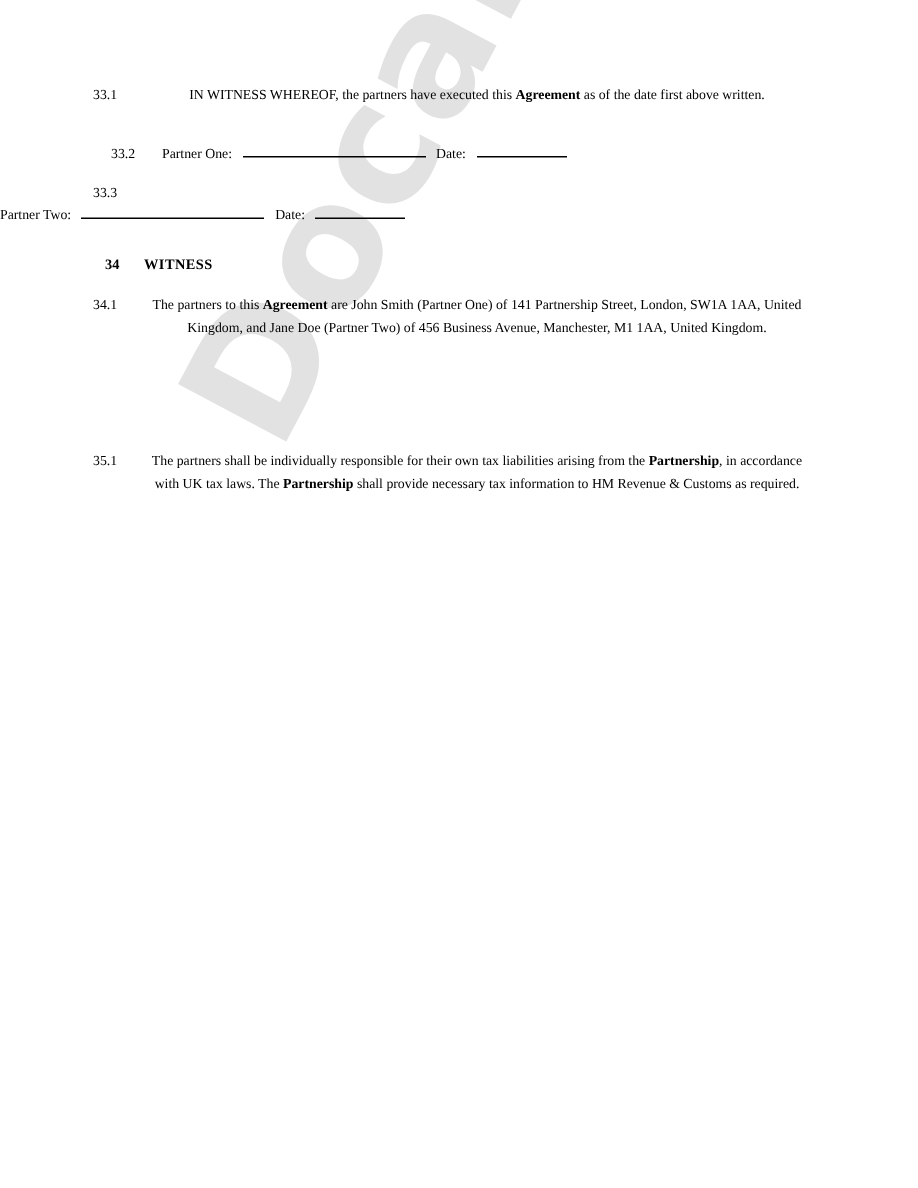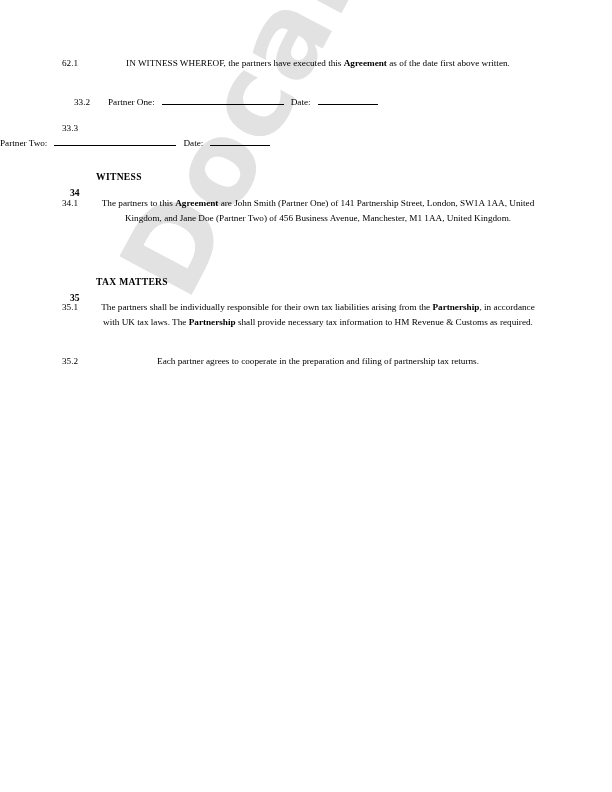--- a/index.html
+++ b/index.html
@@ -76,21 +76,20 @@
   .clause-num.sub {
     width: 34px;
     margin-left: 62px;
   }
   .clause-num.head {
     width: 26px;
     margin-left: 70px;
     font-weight: bold;
     font-size: 9.6px;
     text-align: left;
-    margin-top: 16px;
   }
   .clause-body {
     font-size: 9.2px;
     line-height: 14.6px;
     text-align: center;
     font-family: Liberation Serif, serif;
   }
   .clause-body.wide { width: 444px; }
   .clause-body.heading {
     font-weight: bold;
@@ -113,21 +112,21 @@
 
 <div class="page">
 
   <div class="watermark">
     <div class="watermark-text">Docarpal</div>
   </div>
 
   <div class="content">
 
     <div class="clause" style="left:0px; top:56px;">
-      <div class="clause-num sub">62.1</div>
+      <div class="clause-num sub">33.1</div>
       <div class="clause-body wide"><span>IN WITNESS WHEREOF, the partners have executed this </span><b>Agreement</b><span> as of the date first above written.</span></div>
     </div>
 
     <div class="clause" style="left:12px; top:95px;">
       <div class="clause-num sub">33.2</div>
       <div class="clause-body"><span>Partner One:</span><span class="spacer-sm"></span><span class="underline-blank u-long"></span><span class="spacer-sm"></span><span>Date:</span><span class="spacer-sm"></span><span class="underline-blank u-short"></span></div>
     </div>
 
     <div class="clause" style="left:0px; top:121px;flex-direction:column;">
       <div class="clause-num sub">33.3</div>
@@ -137,29 +136,21 @@
     <div class="clause" style="left:0px; top:170px;">
       <div class="clause-num head">34</div>
       <div class="clause-body heading">WITNESS</div>
     </div>
 
     <div class="clause" style="left:0px; top:196px;">
       <div class="clause-num sub">34.1</div>
       <div class="clause-body wide"><span>The partners to this </span><b>Agreement</b><span> are John Smith (Partner One) of 141 Partnership Street, London, SW1A 1AA, United Kingdom, and Jane Doe (Partner Two) of 456 Business Avenue, Manchester, M1 1AA, United Kingdom.</span></div>
     </div>
 
-    <div class="clause" style="left:0px; top:275px;">
-      <div class="clause-num head">35</div>
-      <div class="clause-body heading">TAX MATTERS</div>
-    </div>
 
     <div class="clause" style="left:0px; top:300px;">
       <div class="clause-num sub">35.1</div>
       <div class="clause-body wide"><span>The partners shall be individually responsible for their own tax liabilities arising from the </span><b>Partnership</b><span>, in accordance with UK tax laws. The </span><b>Partnership</b><span> shall provide necessary tax information to HM Revenue &amp; Customs as required.</span></div>
     </div>
 
-    <div class="clause" style="left:0px; top:354px;">
-      <div class="clause-num sub">35.2</div>
-      <div class="clause-body wide"><span>Each partner agrees to cooperate in the preparation and filing of partnership tax returns.</span></div>
-    </div>
 
   </div>
 </div>
 
 </body></html>

